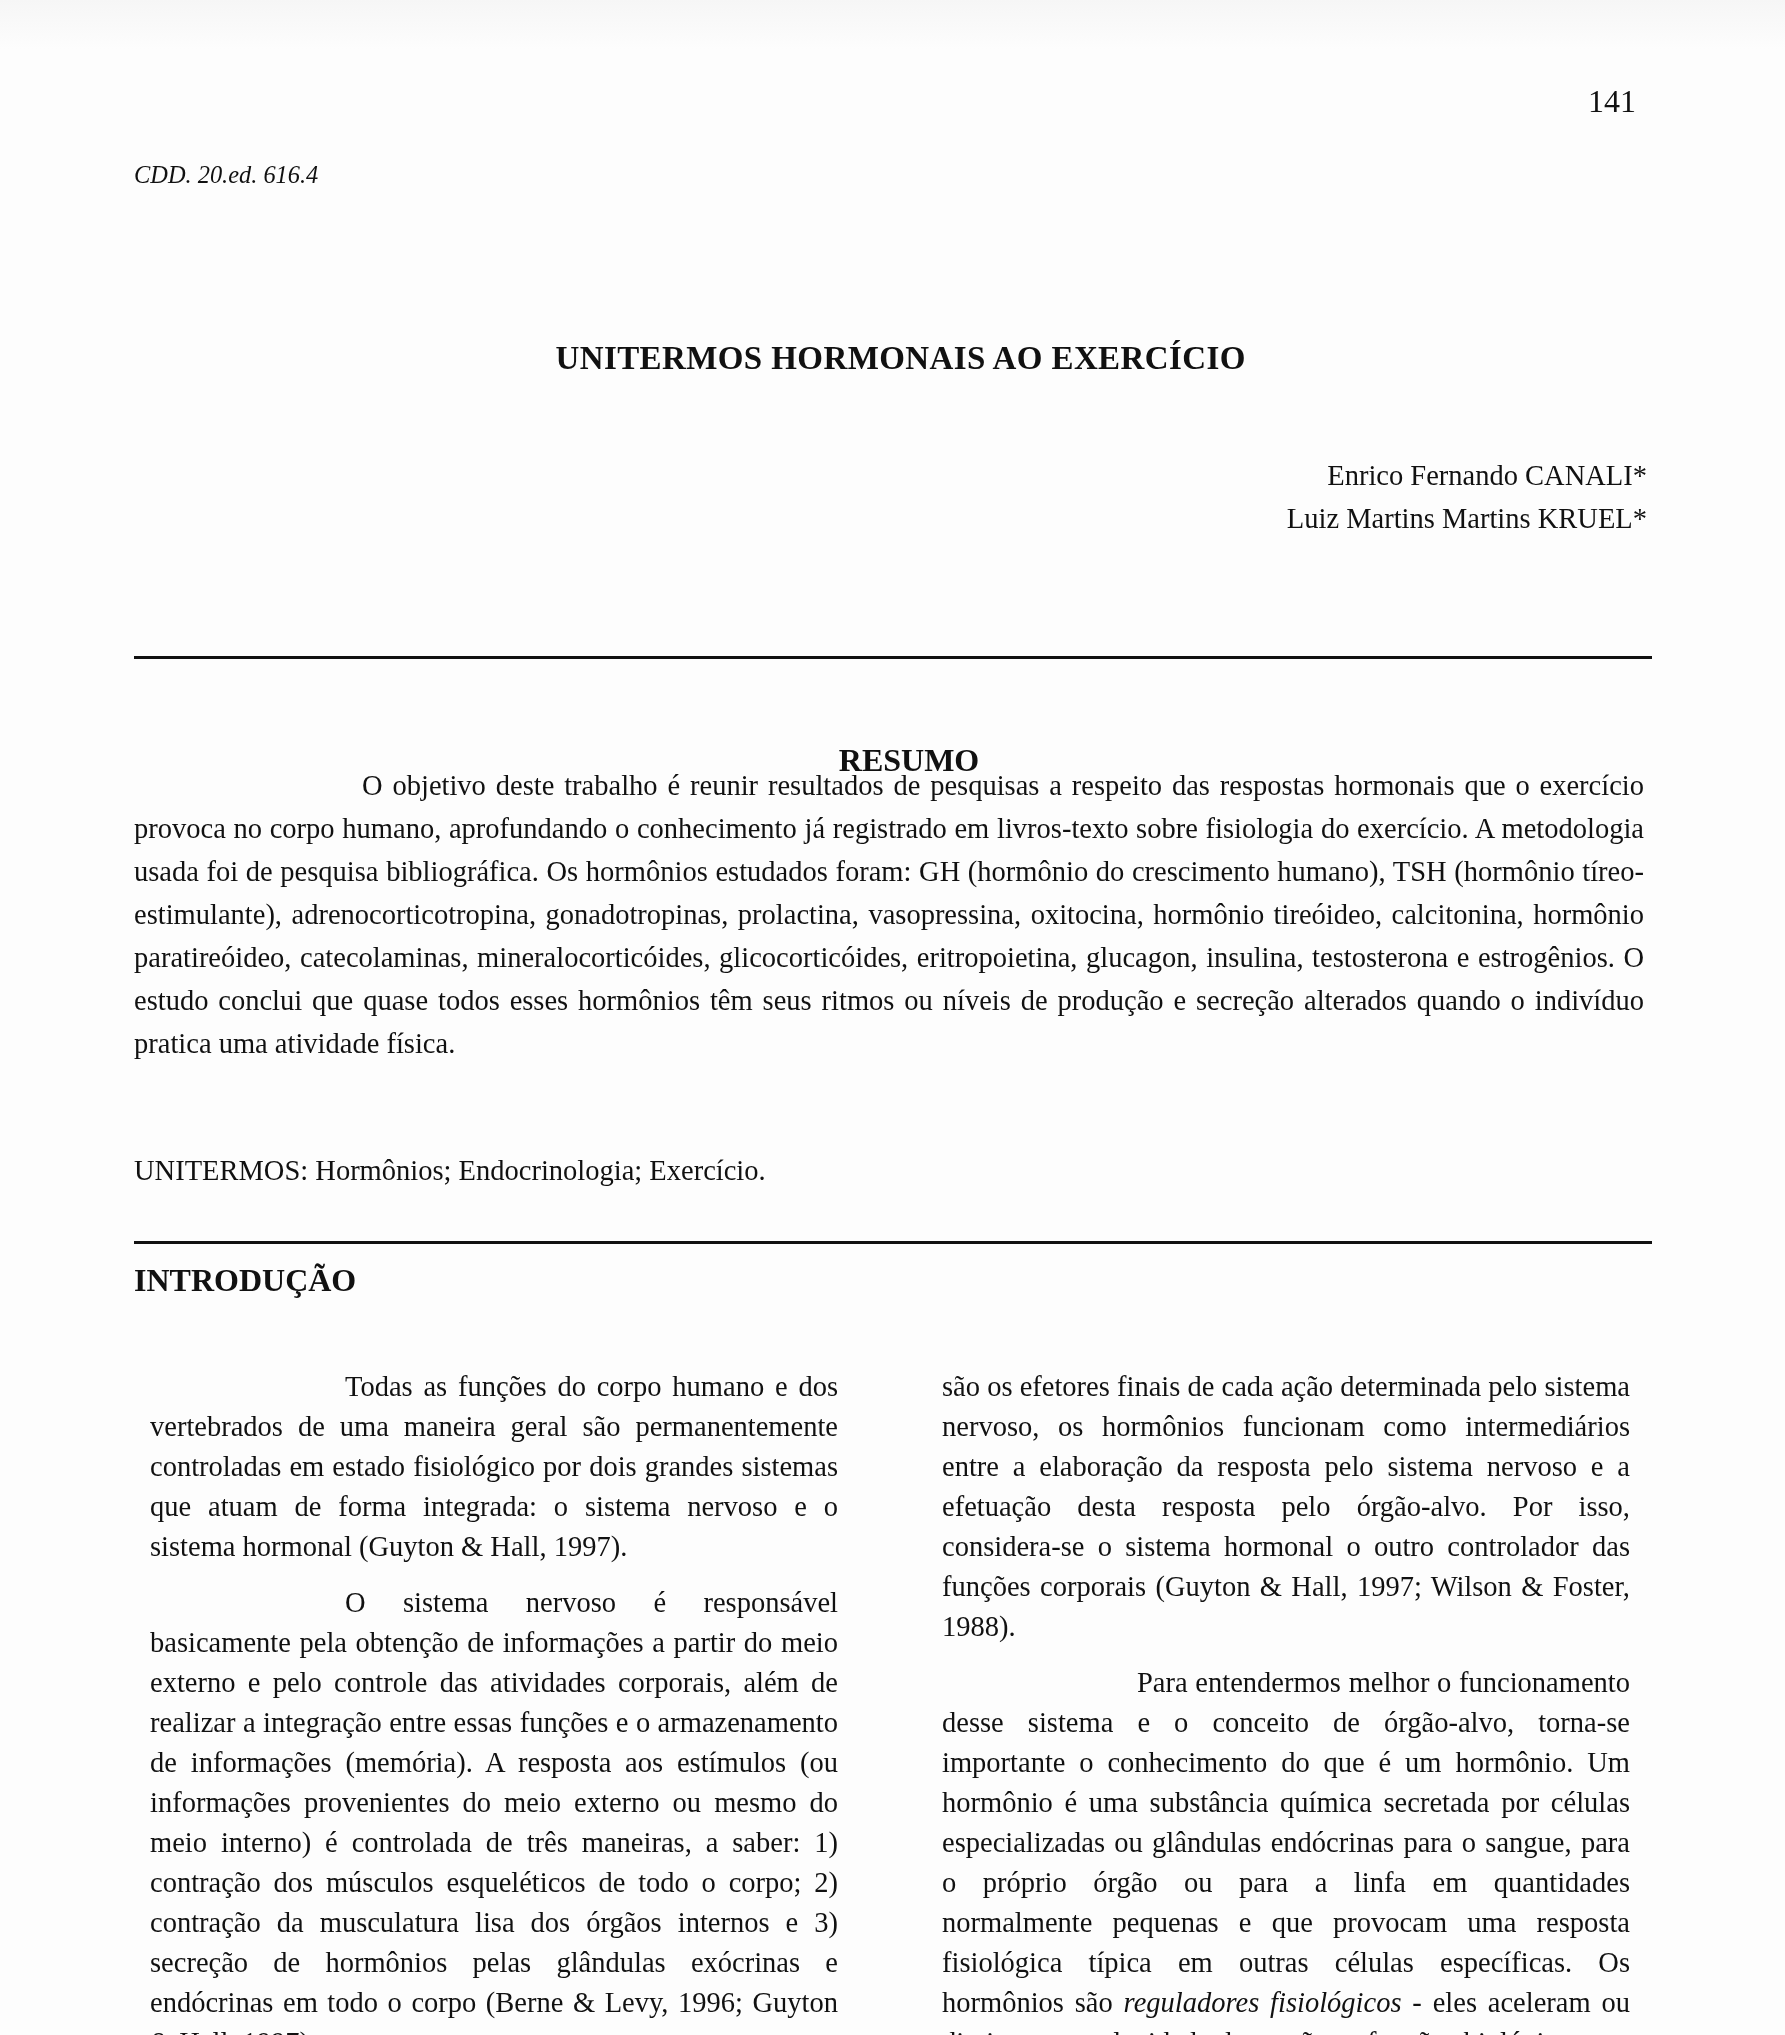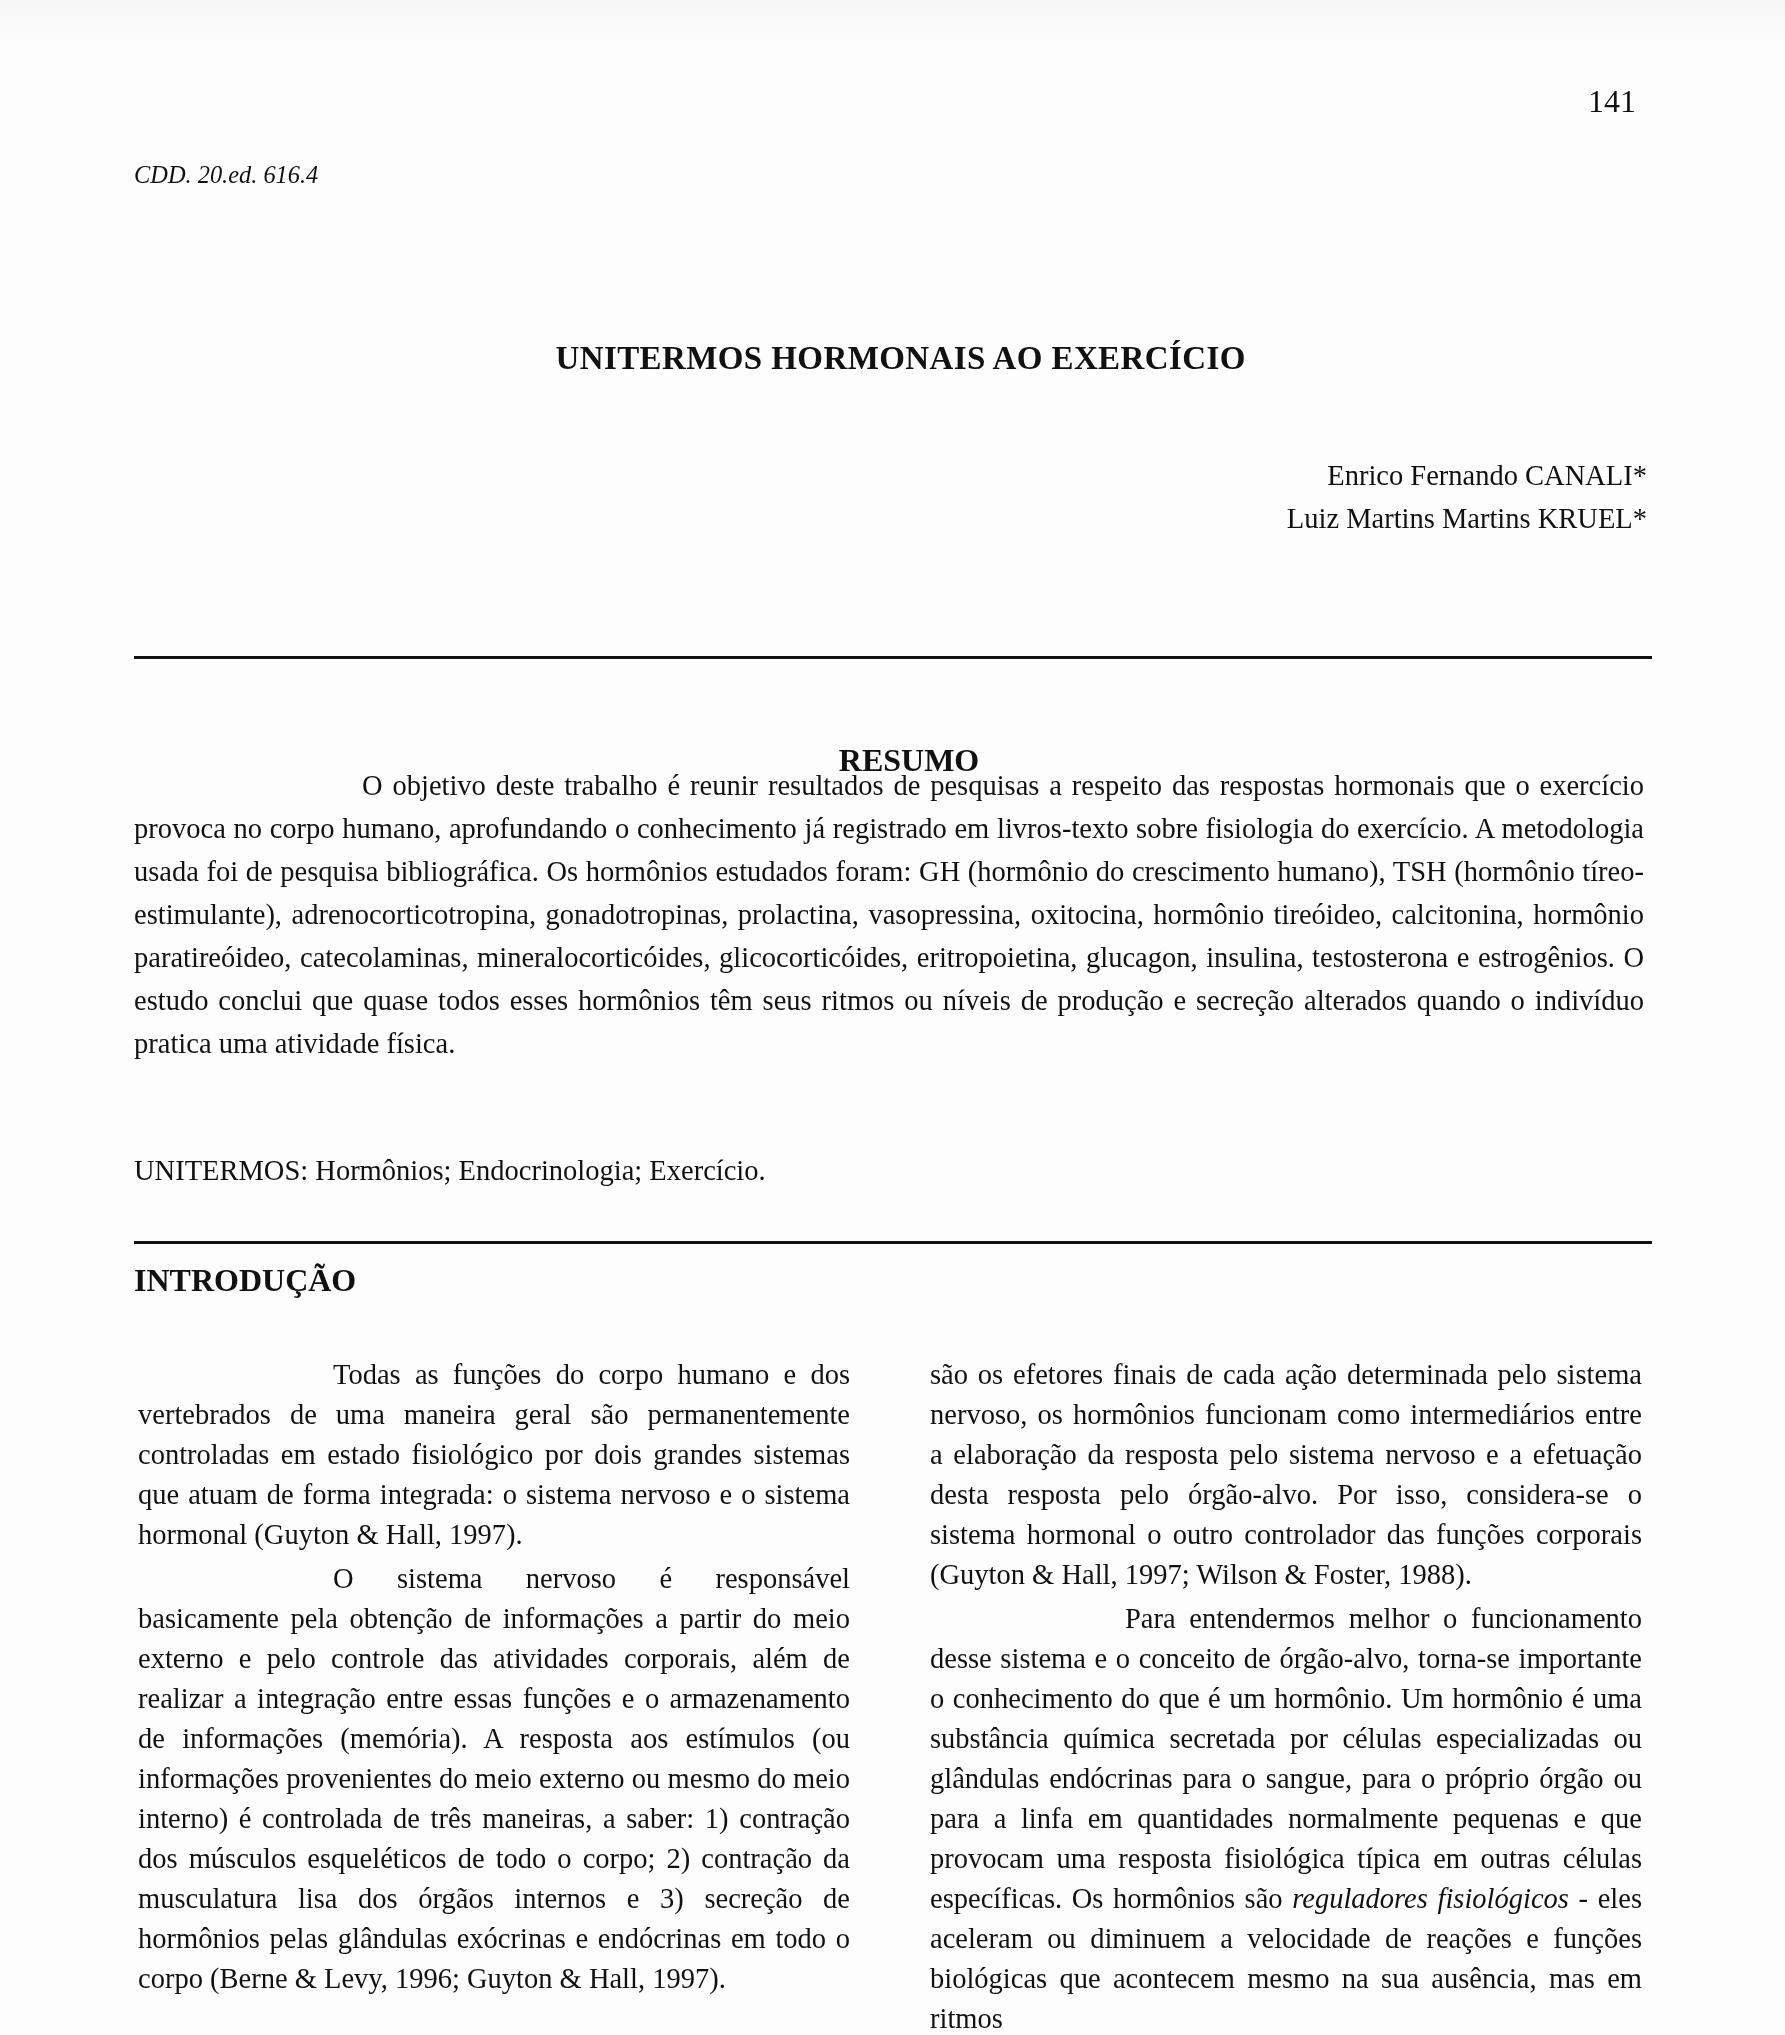--- a/index.html
+++ b/index.html
@@ -13,21 +13,21 @@
   #author1 { top:460px; }
   #author2 { top:503px; }
   .rule { background:#111; height:3.3px; }
   #rule-top { left:134px; width:1518px; top:656px; }
   #resumo-heading { left:0; width:1785px; text-align:center; top:706px; font-size:32px; font-weight:bold; padding-left:33px; box-sizing:border-box;margin-top:36px;}
   #abstract { left:134px; width:1510px; top:764px; font-size:28.5px; line-height:43px; text-align:justify; text-indent:228px; }
   #keywords { left:134px; top:1155px; font-size:28.5px; }
   #rule-mid { left:134px; width:1518px; top:1241px; }
   #intro-heading { left:134px; top:1262px; font-size:32px; font-weight:bold; }
   .col { font-size:28.5px; line-height:40px; text-align:justify; }
-  .col p { margin:4px; text-indent:195px; }
+  .col p { margin:16px; text-indent:195px; }
   .col p.cont { text-indent:0; }
   #col-left { left:134px; width:720px; top:1351px; }
   #col-right { left:926px; width:720px; top:1351px; }
   #corner-shadow { left:0; top:0; width:1785px; height:49px; background:linear-gradient(#f6f6f6,#fdfdfd); }
 </style>
 </head>
 <body>
 
 <div class="abs" id="corner-shadow"></div>
 

